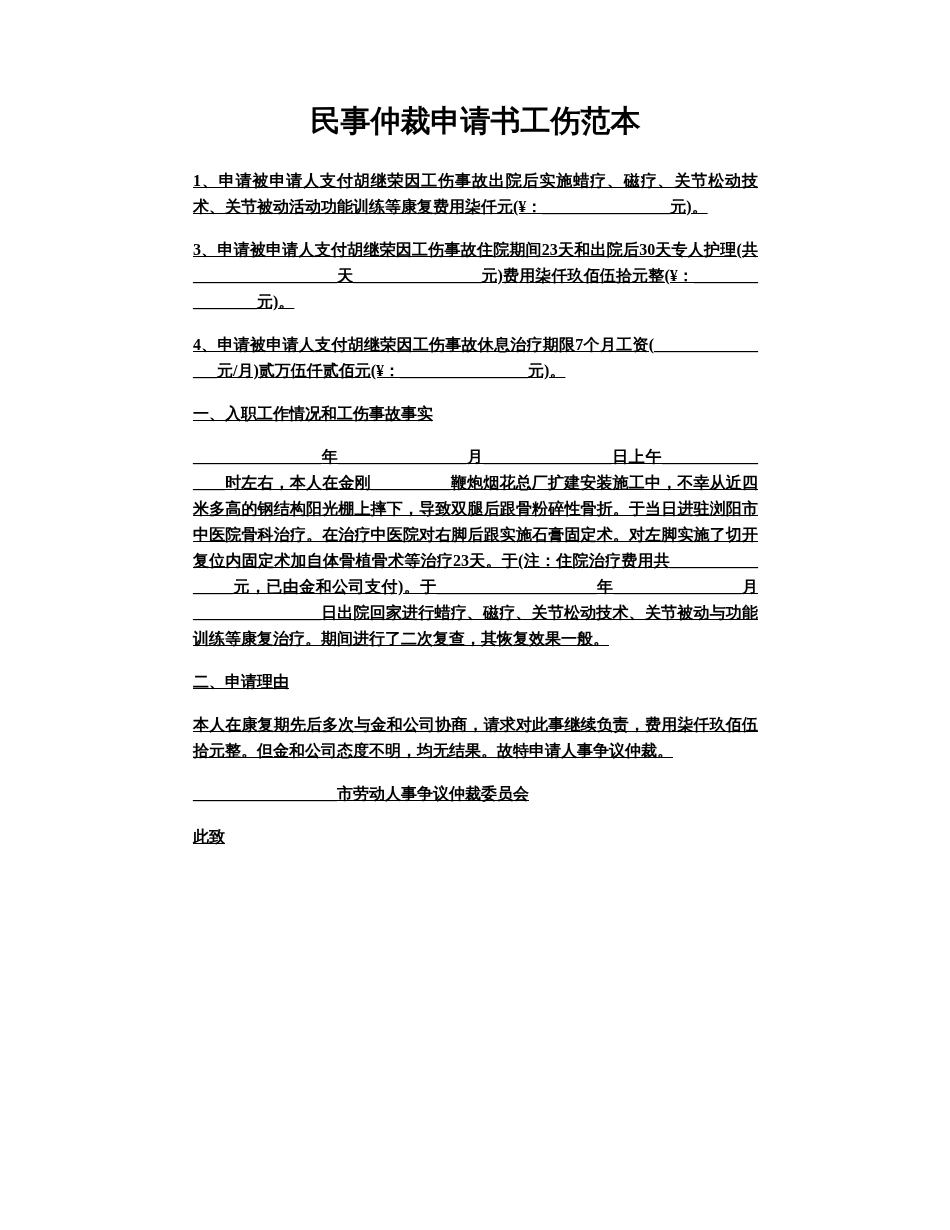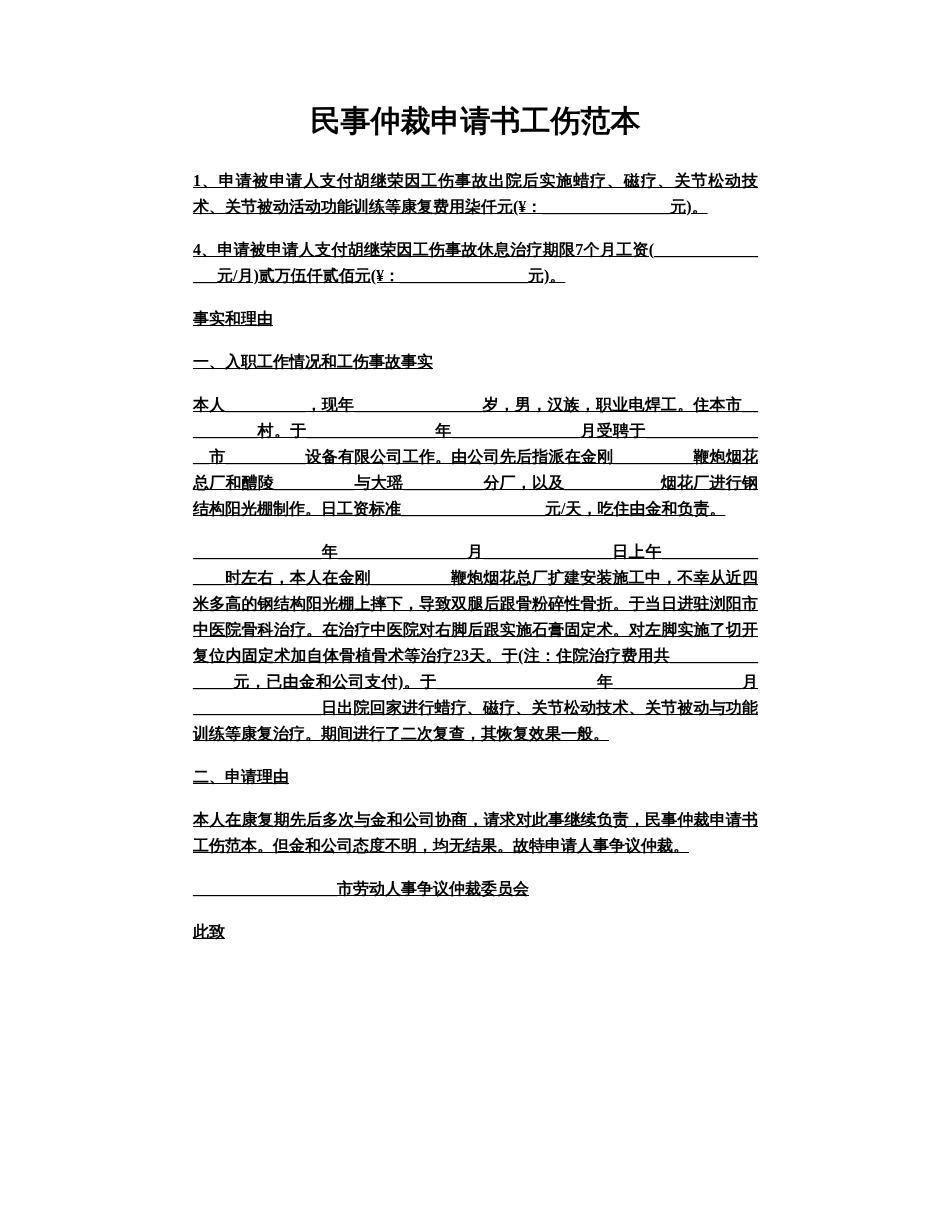--- a/index.html
+++ b/index.html
@@ -40,30 +40,29 @@
   }
 </style>
 </head>
 <body>
 
 <div class="page">
 
   <h1 class="doc-title">民事仲裁申请书工伤范本</h1>
 
   <p class="para">1、申请被申请人支付胡继荣因工伤事故出院后实施蜡疗、磁疗、关节松动技术、关节被动活动功能训练等康复费用柒仟元(¥：________________元)。</p>
+  <p class="para">3、申请被申请人支付胡继荣因工伤事故住院期间23天和出院后30天专人护理(共__________________天________________元)费用柒仟玖佰伍拾元整(¥：________________元)。</p>
   <p class="para">4、申请被申请人支付胡继荣因工伤事故休息治疗期限7个月工资(________________元/月)贰万伍仟贰佰元(¥：________________元)。</p>
 
-  <p class="para heading">事实和理由</p>
 
   <p class="para heading">一、入职工作情况和工伤事故事实</p>
 
-  <p class="para">本人__________，现年________________岁，男，汉族，职业电焊工。住本市__________村。于________________年________________月受聘于________________市__________设备有限公司工作。由公司先后指派在金刚__________鞭炮烟花总厂和醴陵__________与大瑶__________分厂，以及____________烟花厂进行钢结构阳光棚制作。日工资标准__________________元/天，吃住由金和负责。</p>
   <p class="para">________________年________________月________________日上午________________时左右，本人在金刚__________鞭炮烟花总厂扩建安装施工中，不幸从近四米多高的钢结构阳光棚上摔下，导致双腿后跟骨粉碎性骨折。于当日进驻浏阳市中医院骨科治疗。在治疗中医院对右脚后跟实施石膏固定术。对左脚实施了切开复位内固定术加自体骨植骨术等治疗23天。于(注：住院治疗费用共________________元，已由金和公司支付)。于____________________年________________月________________日出院回家进行蜡疗、磁疗、关节松动技术、关节被动与功能训练等康复治疗。期间进行了二次复查，其恢复效果一般。</p>
 
   <p class="para heading">二、申请理由</p>
 
-  <p class="para">本人在康复期先后多次与金和公司协商，请求对此事继续负责，民事仲裁申请书工伤范本。但金和公司态度不明，均无结果。故特申请人事争议仲裁。</p>
+  <p class="para">本人在康复期先后多次与金和公司协商，请求对此事继续负责，费用柒仟玖佰伍拾元整。但金和公司态度不明，均无结果。故特申请人事争议仲裁。</p>
 
   <p class="para">__________________市劳动人事争议仲裁委员会</p>
 
   <p class="para">此致</p>
 
 </div>
 
 </body></html>

